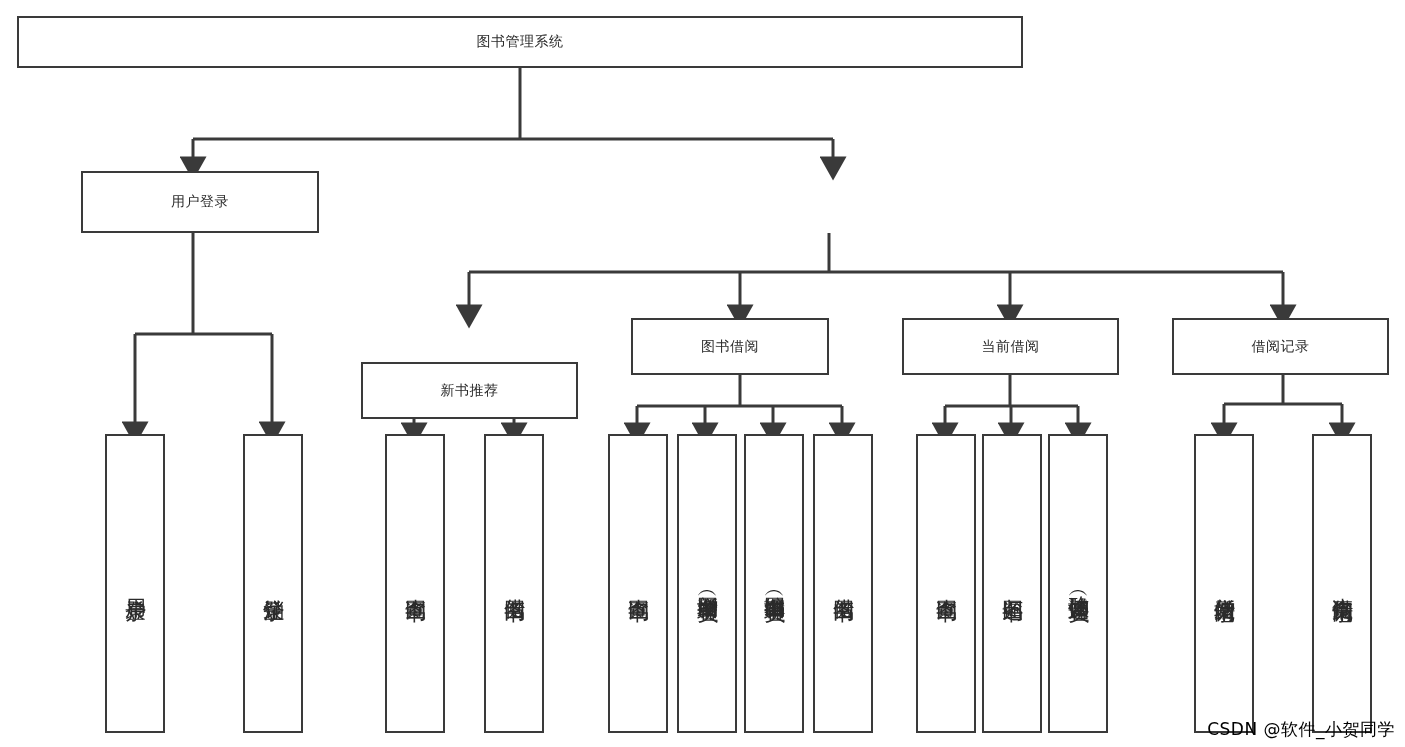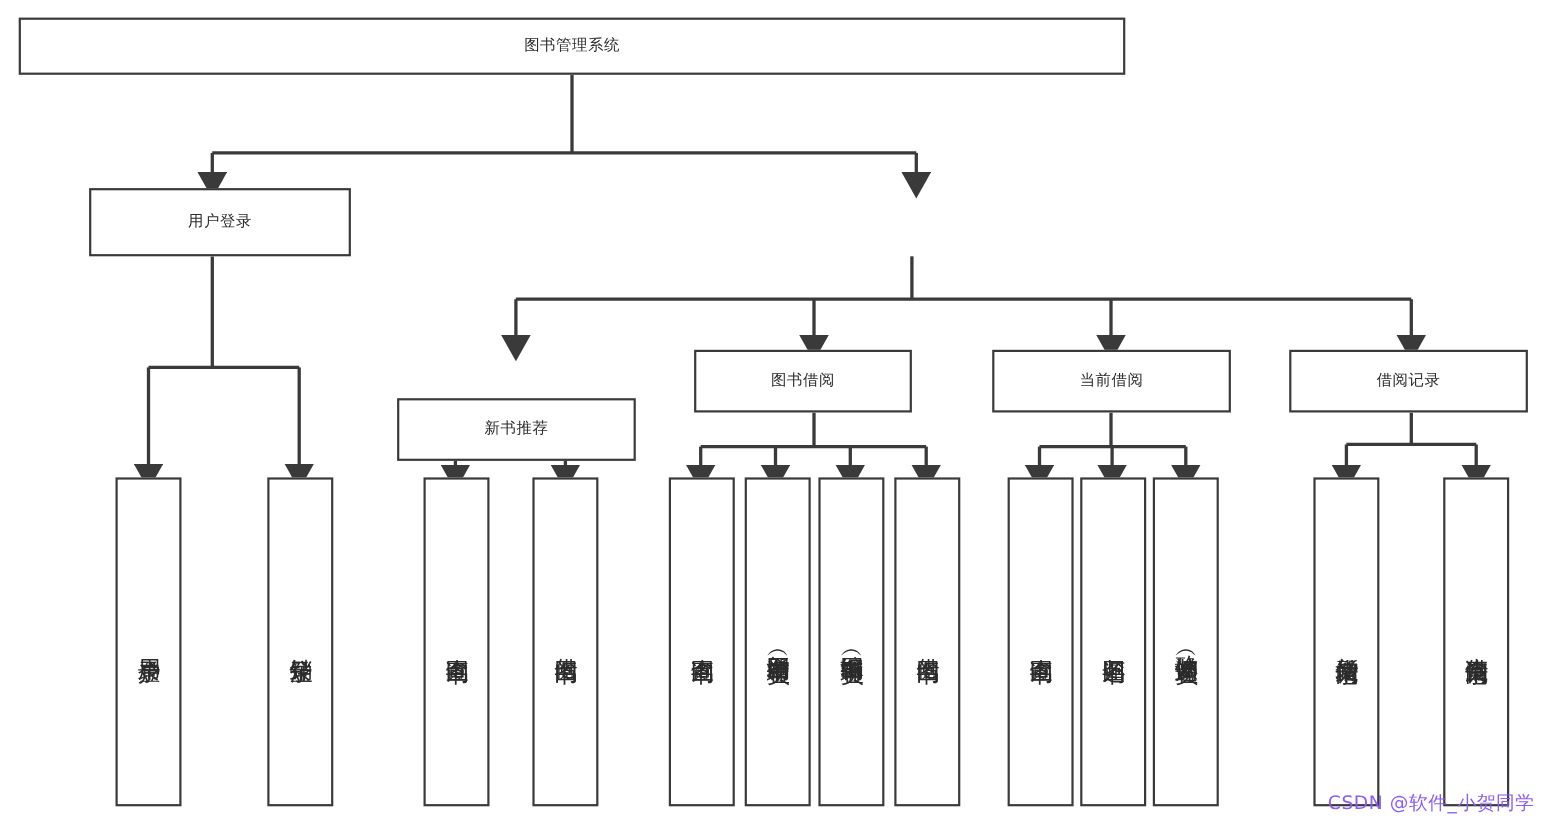--- a/index.html
+++ b/index.html
@@ -59,21 +59,21 @@
   }
   .node-label {
     display: block;
     white-space: nowrap;
   }
   #watermark {
     position: absolute;
     right: 10px;
     bottom: 6px;
     font-size: 17px;
-    color: #8b5cf6;
+    color: #000000;
     letter-spacing: 0.5px;
     white-space: nowrap;
     pointer-events: none;
   }
 </style>
 </head>
 <body>
 
 <div id="diagram-root">
 

